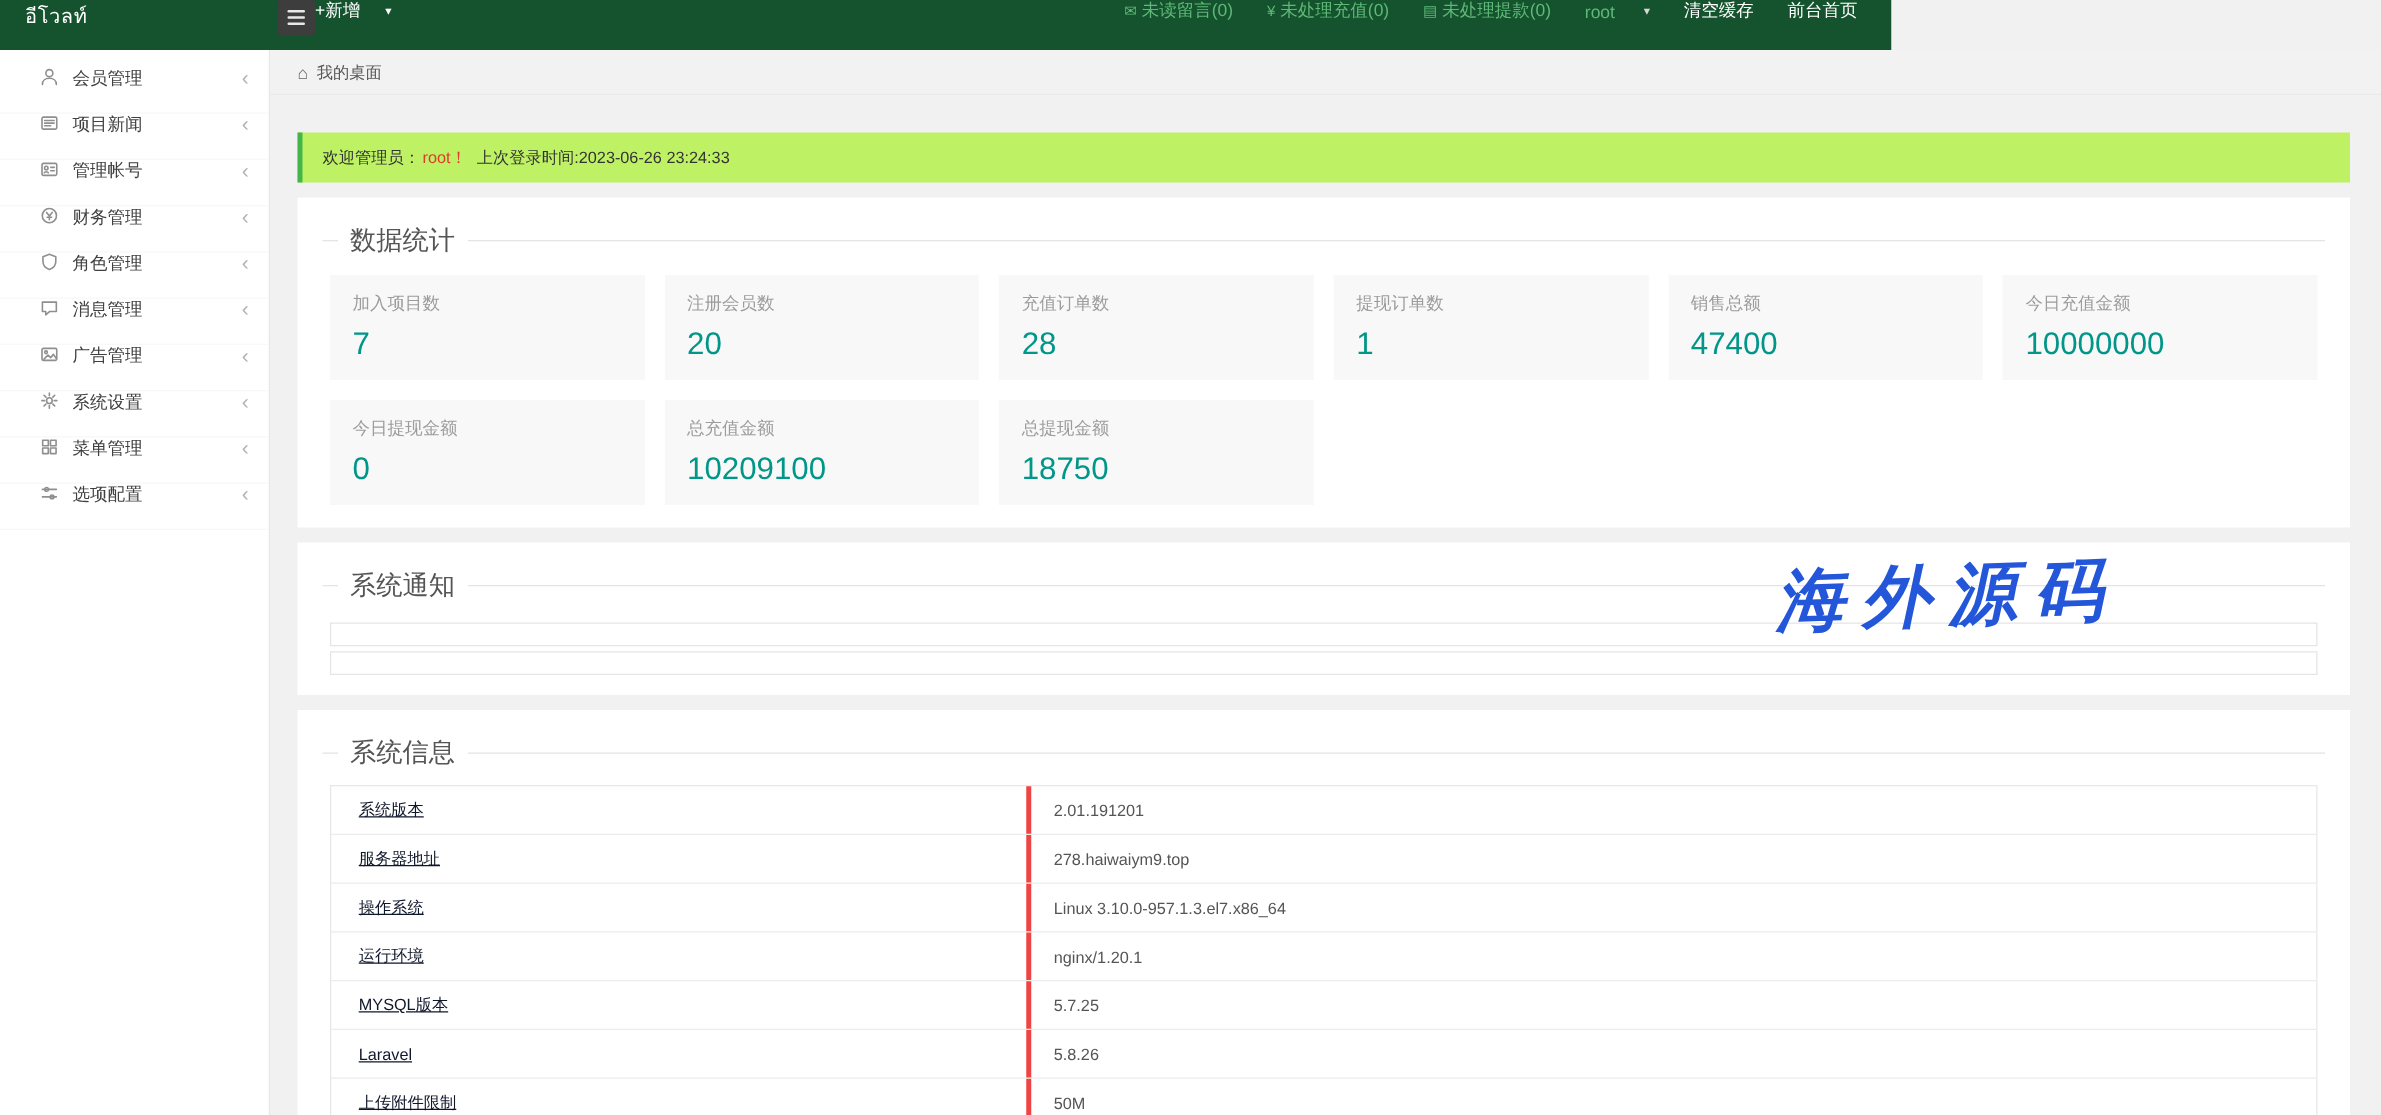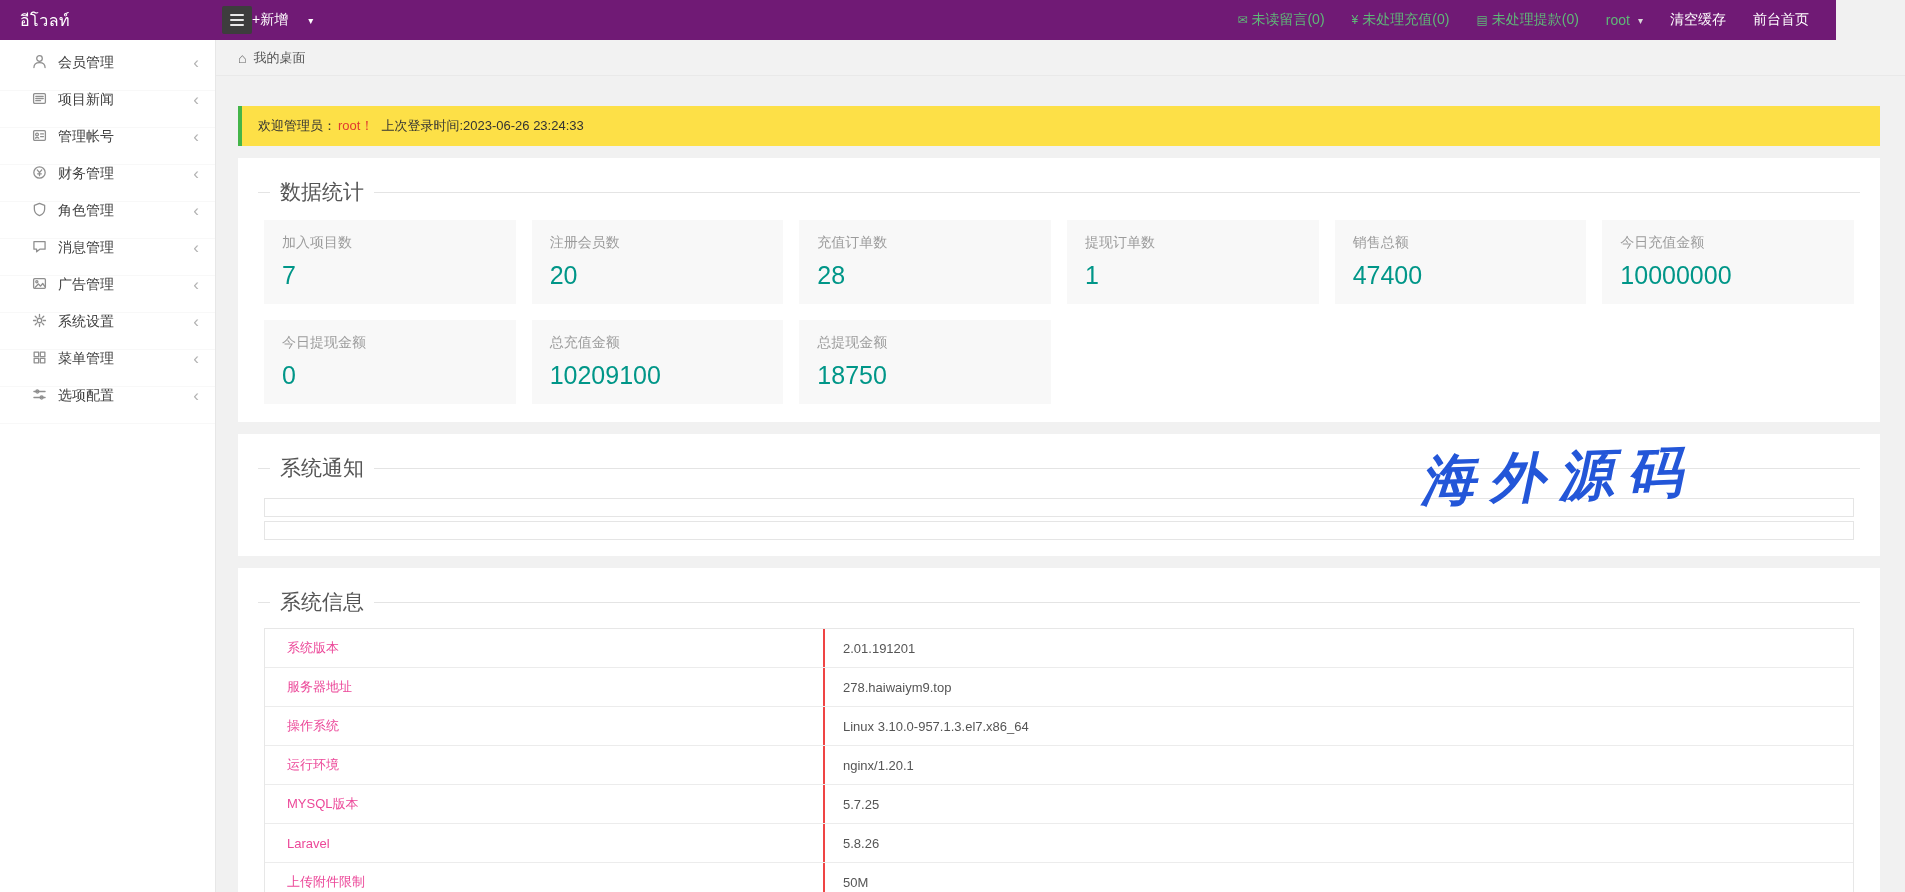--- a/index.html
+++ b/index.html
@@ -3,40 +3,40 @@
 <meta charset="utf-8">
 <style>
   * { box-sizing: border-box; margin: 0; padding: 0; }
   html,body { width:1905px; height:892px; overflow:hidden; }
   body {
     font-family: "Liberation Sans","DejaVu Sans",sans-serif;
     background:#f1f1f1; position:relative;
   }
   
   .topbar{
-    position:absolute; top:0; left:0; width:1836px; height:40px;
-    background:#701a75; display:flex; align-items:center; color:#fff; z-index:20;
+    position:absolute; top:0; left:0; width:1513px; height:40px;
+    background:#14532d; display:flex; align-items:flex-start; color:#fff; z-index:20;
   }
   .brand{ width:216px; padding-left:20px; font-size:16px; letter-spacing:.5px; }
   .hamburger{
     width:30px; height:28px; background:#3d3d3d; border-radius:2px;
     display:flex; flex-direction:column; justify-content:center; align-items:center;
     gap:3px; cursor:pointer; margin-left:6px;
   }
   .hamburger .bar{ width:14px; height:2px; background:#e8e8e8; border-radius:1px; }
   .newbtn{ font-size:14px; cursor:pointer; display:flex; align-items:center; gap:20px; }
   .caret{ font-size:10px; }
   .topbar-right{
     margin-left:auto; display:flex; align-items:center; gap:27px;
     padding-right:27px; font-size:14px;
   }
   .tb-green{ color:var(--green); cursor:pointer; display:flex; align-items:center; gap:4px; }
   .tb-glyph{ font-size:12px; }
   .tb-white{ color:#ffffff; cursor:pointer; }
-  .tb-user{ color:var(--green); cursor:pointer; display:flex; align-items:center; gap:8px; }
+  .tb-user{ color:var(--green); cursor:pointer; display:flex; align-items:center; gap:23px; }
   .tb-user .caret{ color:#d8d8d8; }
 
   
   .sidebar{
     position:absolute; top:40px; left:0; width:216px; height:852px;
     background:#ffffff; border-right:1px solid #e7e7e7; padding-top:14px; z-index:10;
   }
   .side-item{
     height:37px; display:flex; align-items:flex-start; padding:0 16px 0 32px;
     font-size:14px; color:#404040; cursor:pointer; border-bottom:1px solid #f8f8f8;
@@ -50,21 +50,21 @@
   
   .main{ position:absolute; top:40px; left:216px; width:1689px; height:852px; }
   .breadcrumb{
     height:36px; background:#f2f2f2; border-bottom:1px solid #e9e9e9;
     display:flex; align-items:center; padding-left:22px; font-size:13px; color:#555; gap:7px;
   }
   .bc-home{ font-size:14px; color:#666; }
   .content{ padding:30px 25px 0 22px; }
 
   .alert{
-    background:#fde047; border-left:4px solid var(--alert); height:40px;
+    background:#bef264; border-left:4px solid var(--alert); height:40px;
     display:flex; align-items:center; padding-left:16px; font-size:13px; color:#333;
   }
   .alert .red{ color:var(--red); margin:0 8px 0 2px; }
 
   .panel{ background:#fff; margin-top:12px; padding:6px 16px 16px; }
   fieldset{ border:none; border-top:1px solid #e4e4e4; margin:14px 4px 0; }
   legend{ padding:0 10px; margin-left:12px; font-size:21px; color:#555;margin-top:20px; }
 
   .cards{ display:grid; grid-template-columns:repeat(6,1fr); gap:16px; padding:14px 6px 2px; }
   .card{ background:#f8f8f8; padding:14px 18px; height:84px; }
@@ -72,21 +72,21 @@
   .card-value{ margin-top:10px; font-size:25px; line-height:30px; color:var(--teal); }
 
   .notice-rows{ padding:16px 6px 0; }
   .notice-row{ height:19px; border:1px solid #e5e5e5; background:#fff; }
   .notice-row + .notice-row{ margin-top:4px; }
 
   .info-table{ margin:12px 6px 0; border:1px solid #e7e7e7; }
   .info-row{ display:flex; height:39px; border-bottom:1px solid #ececec; font-size:13px; }
   .info-label{
     width:560px; padding-left:22px; display:flex; align-items:center;
-    color:#ec4899; border-right:2px solid #ef4444;
+    color:#0f172a; border-right:4px solid #ef4444;text-decoration:underline;
   }
   .info-value{ padding-left:18px; display:flex; align-items:center; color:#555; }
 
   .watermark{
     position:absolute; left:1420px; top:440px; z-index:30;
     font-family:"DejaVu Serif","Liberation Serif",serif;
     font-style:italic; font-weight:bold; font-size:55px;
     letter-spacing:14px; color:var(--blue);
     transform:rotate(-2deg); pointer-events:none; white-space:nowrap;
   }

